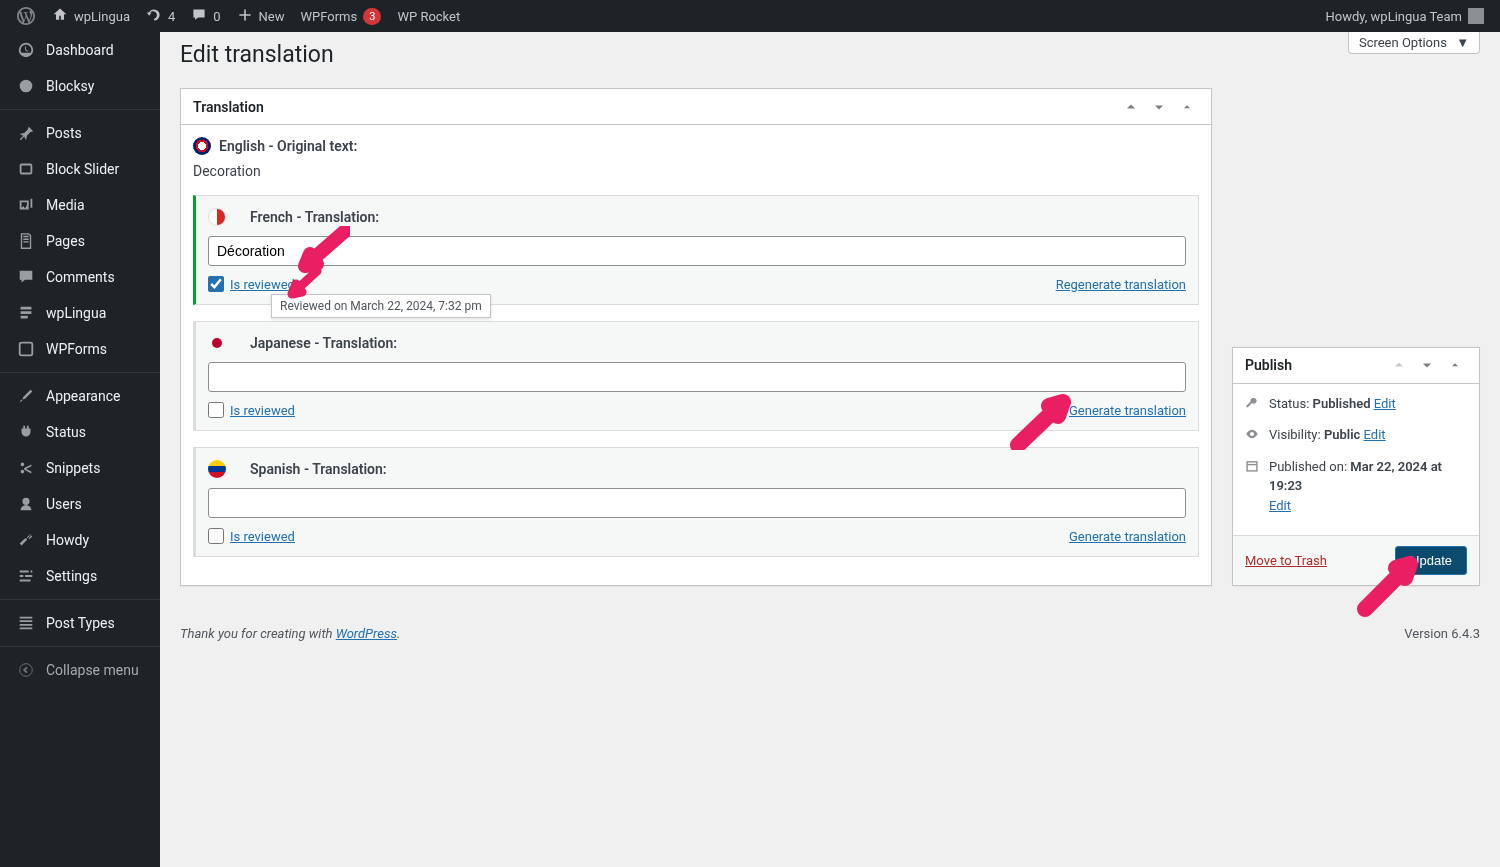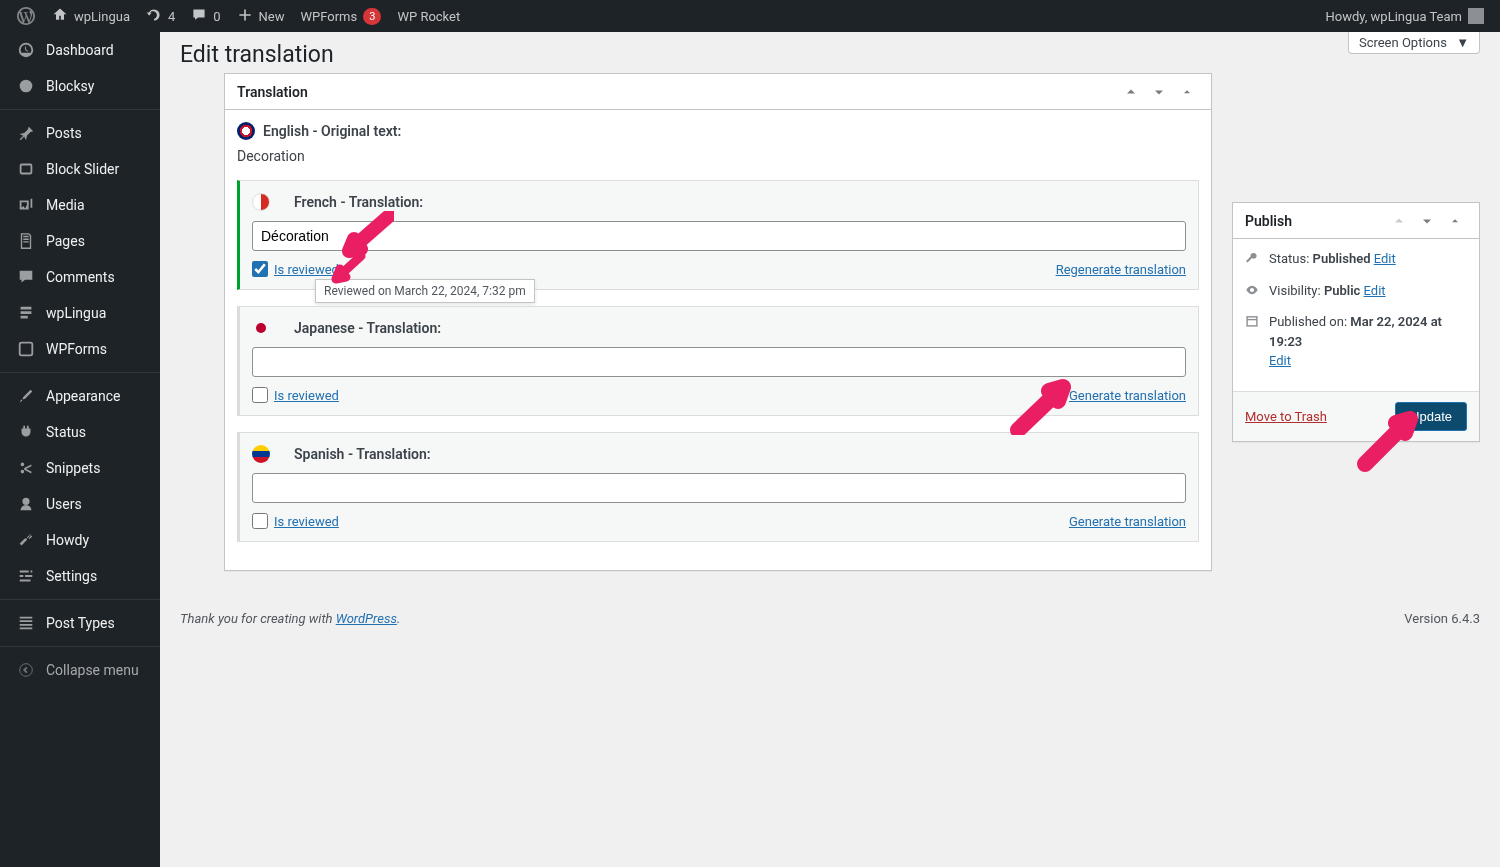--- a/index.html
+++ b/index.html
@@ -15,23 +15,23 @@
 
 .layout { display: flex; min-height: calc(100vh - 32px); }
 .sidebar { width: 160px; background: #1d2327; color: #f0f0f1; flex-shrink: 0; }
 .menu-item { display: flex; align-items: center; padding: 8px 16px; color: #f0f0f1; cursor: pointer; gap: 10px; font-size: 14px; }
 .menu-sep { border-top: 1px solid #32373c; margin: 5px 0; }
 .menu-icon { width: 20px; height: 20px; display: flex; align-items: center; justify-content: center; opacity: 0.6; }
 
 
 .main { flex: 1; padding: 0 20px 40px; background: #f0f0f1; position: relative; }
 .screen-options { position: absolute; top: 0; right: 20px; background: #fff; border: 1px solid #c3c4c7; border-top: none; border-radius: 0 0 4px 4px; padding: 3px 10px; font-size: 13px; cursor: pointer; }
-h1.page-title { font-size: 23px; font-weight: 400; padding: 9px 0 5px; color: #1d2327; }
-
-.cols { display: flex; gap: 20px; align-items: center; margin-left: 44px; }
+h1.page-title { font-size: 23px; font-weight: 400; padding: 9px 0 20px; color: #1d2327; }
+
+.cols { display: flex; gap: 20px; align-items: flex-end; }
 .col-main { flex: 1; }
 .col-side { width: 248px; flex-shrink: 0; }
 
 .postbox { background: #fff; border: 1px solid #c3c4c7; box-shadow: 0 1px 1px rgba(0,0,0,.04); margin-bottom: 20px; }
 .postbox-header { display: flex; justify-content: space-between; align-items: center; border-bottom: 1px solid #c3c4c7; padding: 0 12px; height: 36px; }
 .postbox-header h2 { font-size: 14px; font-weight: 600; color: #1d2327; }
 .postbox-handles { display: flex; gap: 4px; }
 .handle-btn { width: 24px; height: 24px; display: flex; align-items: center; justify-content: center; cursor: pointer; color: #787c82; }
 .postbox .inside { padding: 12px; }
 

